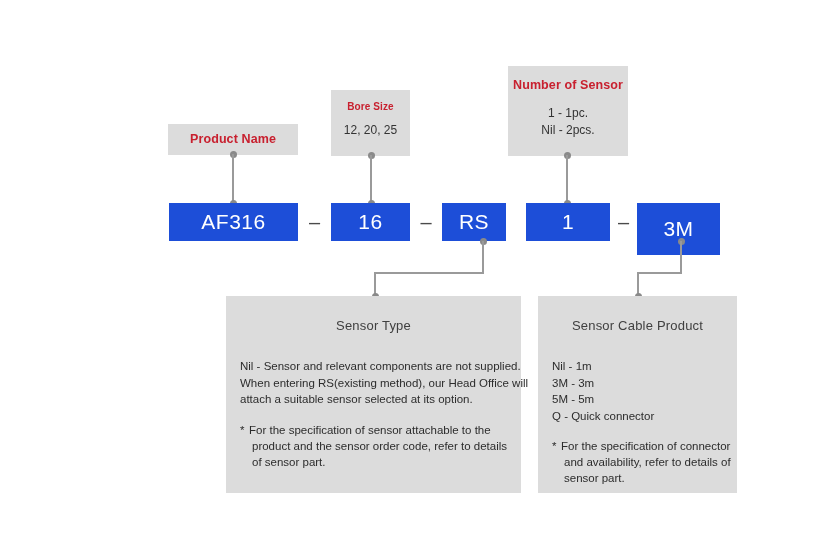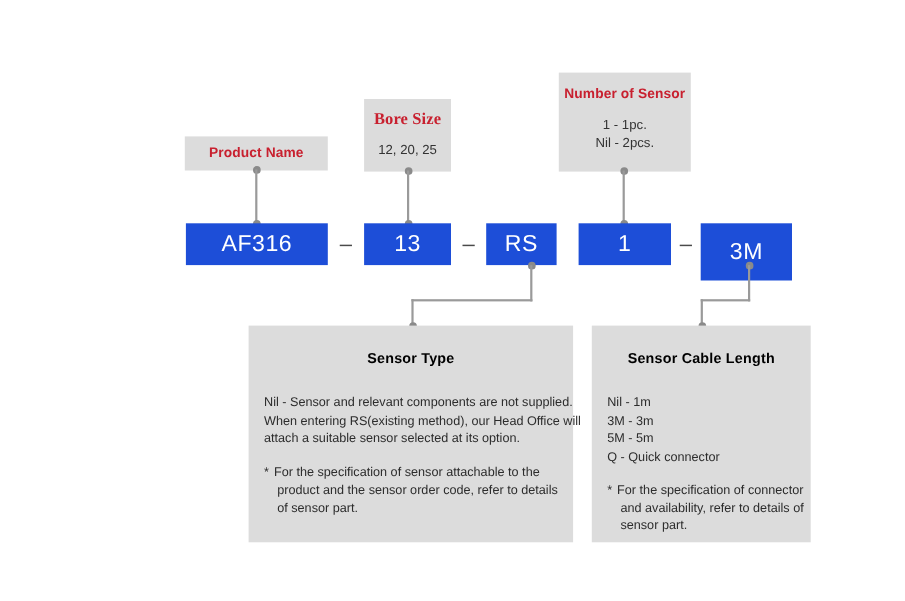--- a/index.html
+++ b/index.html
@@ -74,22 +74,22 @@
     border-radius: 50%;
   }
 
   
   .panel {
     position: absolute;
     background: #dcdcdc;
     box-sizing: border-box;
   }
   .panel-title {
-    color: #000000;
-    font-weight: bold;
+    color: #404040;
+    font-weight: normal;
     text-align: center;
     font-size: 13px;
     letter-spacing: .2px;
   }
   .panel-body {
     color: #2c2c2c;
     font-size: 11.5px;
     line-height: 16.5px;
   }
   .panel-line { white-space: pre; }
@@ -116,21 +116,21 @@
 <div id="canvas">
 
   <div class="gbox" style="left:168px; top:124px; width:130px; height:31px;">
     <div class="gbox-title" style="font-size:12.5px; line-height:31px;">Product Name</div>
   </div>
   <div class="dot" style="left:229.5px; top:151px;"></div>
   <div class="vline" style="left:232px; top:154px; height:49px;"></div>
   <div class="dot" style="left:229.5px; top:200px;"></div>
 
   <div class="gbox" style="left:331px; top:90px; width:79px; height:66px;">
-    <div class="gbox-title" style="font-size:15px; margin-top:11px;font-family:Liberation Serif, serif;">Bore Size</div>
+    <div class="gbox-title" style="font-size:10px; margin-top:11px;">Bore Size</div>
     <div class="gbox-sub" style="font-size:12px; margin-top:11px;">12, 20, 25</div>
   </div>
   <div class="dot" style="left:367.5px; top:152px;"></div>
   <div class="vline" style="left:370px; top:155px; height:48px;"></div>
   <div class="dot" style="left:367.5px; top:200px;"></div>
 
   <div class="gbox" style="left:508px; top:66px; width:120px; height:90px;">
     <div class="gbox-title" style="font-size:12.5px; margin-top:12px;">Number of Sensor</div>
     <div class="gbox-sub" style="font-size:12px; margin-top:14px;">1 - 1pc.</div>
     <div class="gbox-sub" style="font-size:12px; margin-top:3px;">Nil - 2pcs.</div>
@@ -139,21 +139,21 @@
   <div class="vline" style="left:566px; top:155px; height:48px;"></div>
   <div class="dot" style="left:563.5px; top:200px;"></div>
 
   <div class="codebar" style="left:169px; top:203px; width:129px; height:38px;">
     <span>AF316</span>
   </div>
 
   <div class="dash" style="left:298px; top:212px; width:33px;">–</div>
 
   <div class="codebar" style="left:331px; top:203px; width:79px; height:38px;">
-    <span>13</span>
+    <span>16</span>
   </div>
 
   <div class="dash" style="left:410px; top:212px; width:32px;">–</div>
 
   <div class="codebar" style="left:442px; top:203px; width:64px; height:38px;">
     <span>RS</span>
   </div>
 
   <div class="codebar" style="left:526px; top:203px; width:84px; height:38px;">
     <span>1</span>
@@ -190,21 +190,21 @@
       <span class="note-star">*</span>
       <span class="note-text">
         <span class="panel-line" style="display:block;">For the specification of sensor attachable to the</span>
         <span class="panel-line cont">product and the sensor order code, refer to details</span>
         <span class="panel-line cont">of sensor part.</span>
       </span>
     </div>
   </div>
 
   <div class="panel" style="left:538px; top:296px; width:199px; height:197px;">
-    <div class="panel-title" style="margin-top:22px;">Sensor Cable Length</div>
+    <div class="panel-title" style="margin-top:22px;">Sensor Cable Product</div>
 
     <div class="panel-body" style="margin:25px 0 0 14px;">
       <span class="panel-line" style="display:block;">Nil - 1m</span>
       <span class="panel-line" style="display:block;">3M - 3m</span>
       <span class="panel-line" style="display:block;">5M - 5m</span>
       <span class="panel-line" style="display:block;">Q - Quick connector</span>
     </div>
 
     <div class="note" style="margin:14px 0 0 14px;">
       <span class="note-star">*</span>

